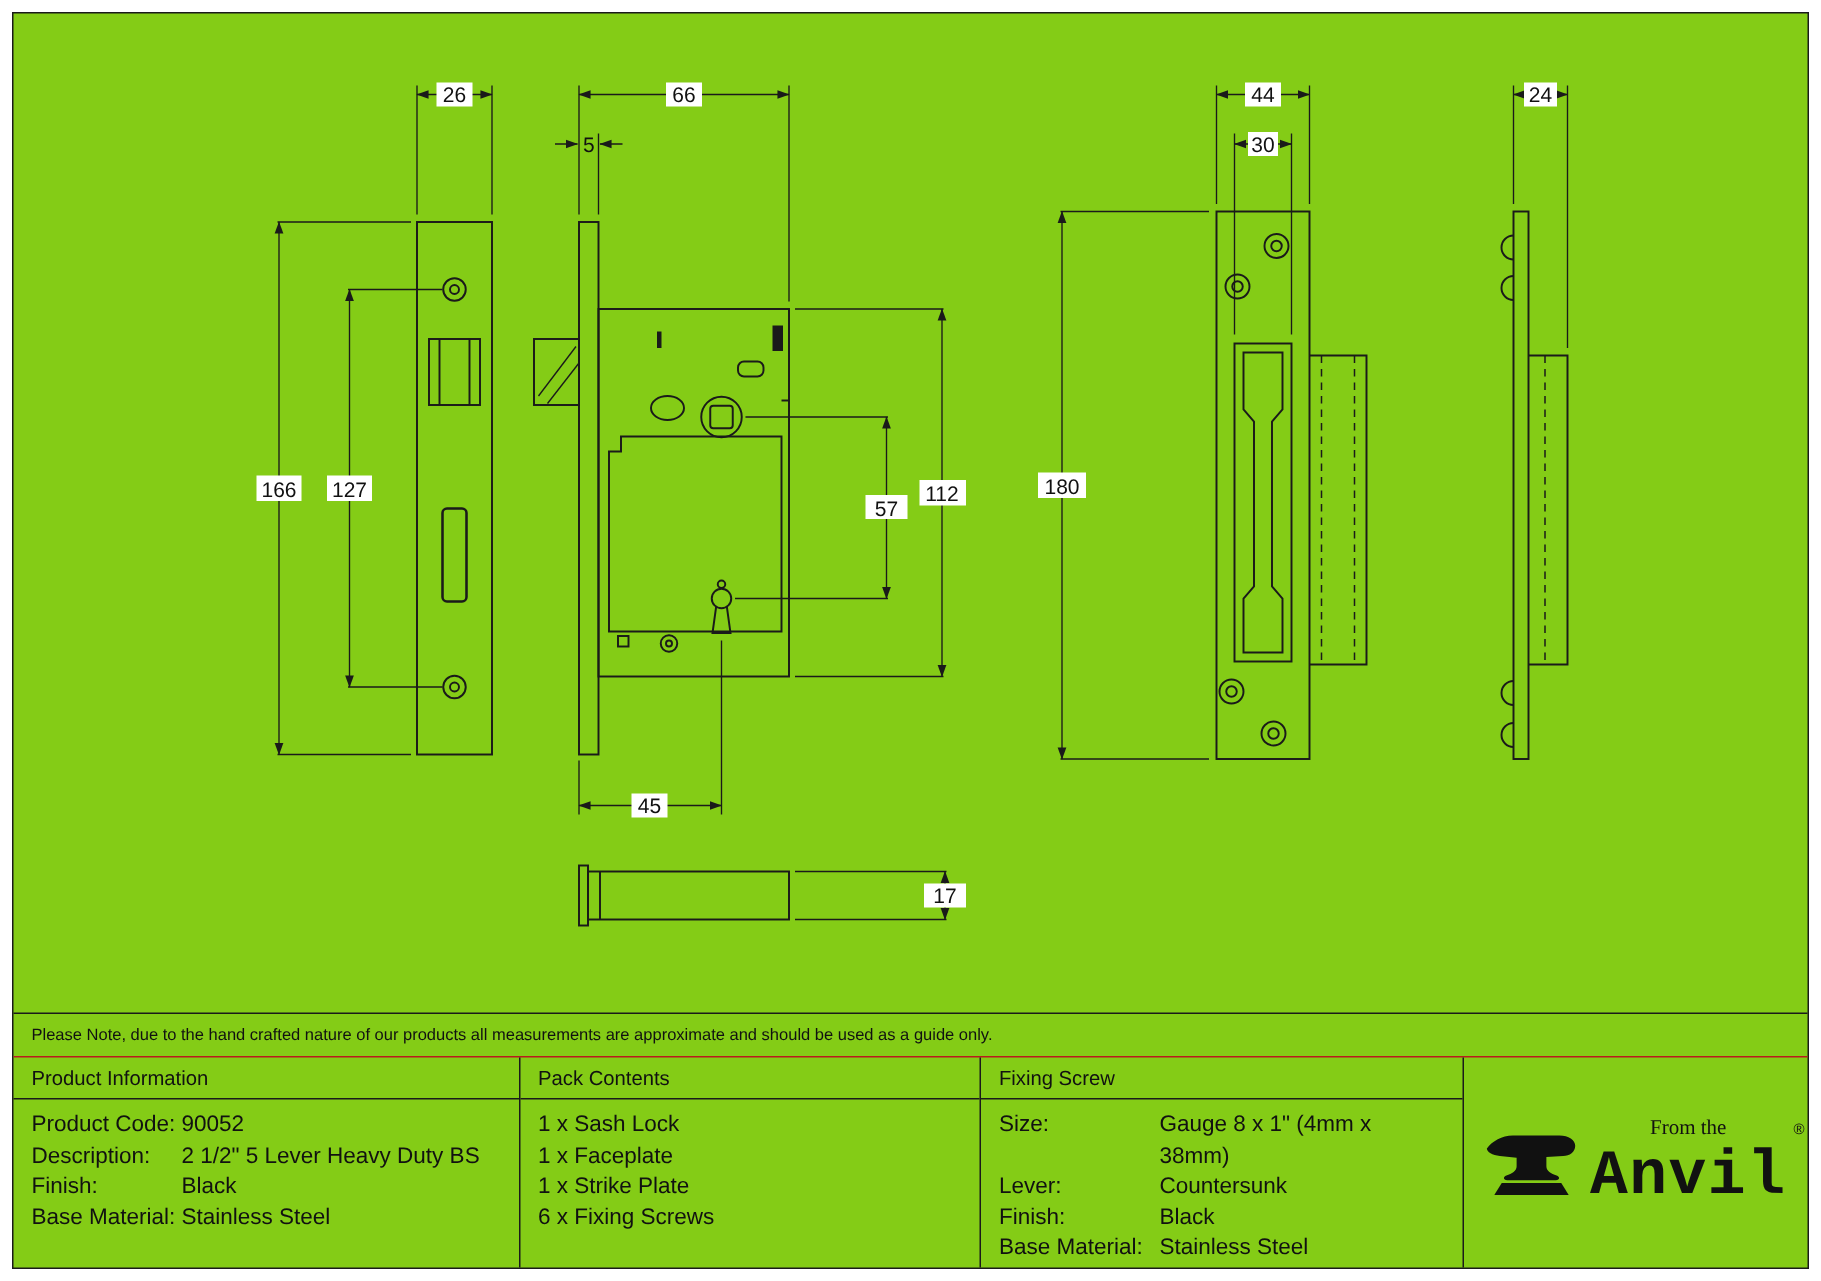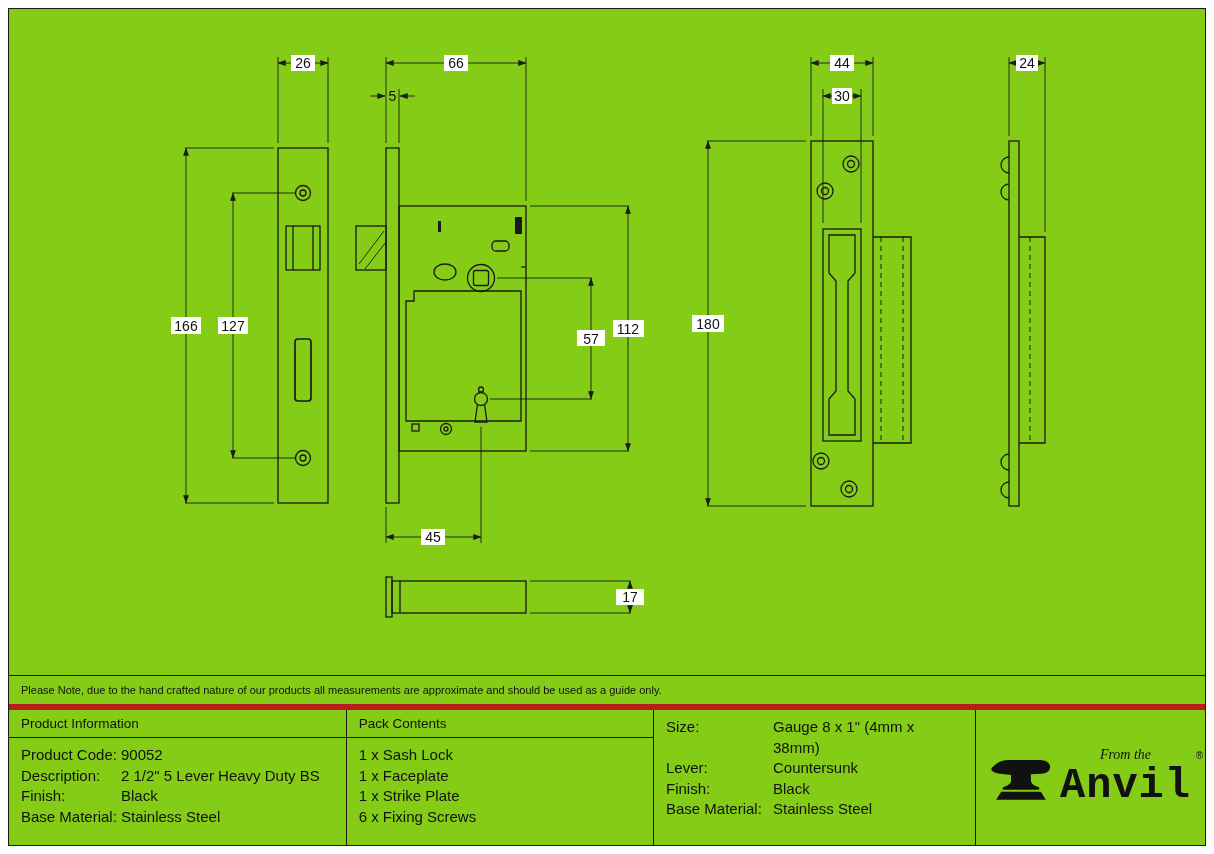--- a/index.html
+++ b/index.html
@@ -15,39 +15,39 @@
   .ln{stroke:#1a1a1a;stroke-width:1.3;fill:none}
   .fl{fill:#1a1a1a;stroke:none}
   .dim{stroke:#1a1a1a;stroke-width:0.9;fill:none}
   .dsh{stroke:#1a1a1a;stroke-width:1;fill:none;stroke-dasharray:5 4}
   .bg{fill:#fff;stroke:none}
   .dtx{font-family:"Liberation Sans",sans-serif;font-size:14px;fill:#111;text-anchor:middle}
   .note-row{
     flex:0 0 28px;border-top:1px solid #1a1a1a;display:flex;align-items:center;
     padding:0 12px;font-size:11px;
   }
-  .spec-table{flex:1 1 auto;border-top:6px solid #b91c1c;display:flex;min-height:0}
+  .spec-table{flex:1 1 auto;border-top:1px solid #b91c1c;display:flex;min-height:0}
   .col{display:flex;flex-direction:column;box-sizing:border-box}
   .col + .col{border-left:1px solid #1a1a1a}
   .col-product{width:344px}
   .col-pack{width:314px}
   .col-screw{width:329px}
   .col-brand{flex:1;display:flex;align-items:center;justify-content:center}
   .th{
     flex:0 0 27px;border-bottom:1px solid #1a1a1a;display:flex;align-items:center;
     padding:0 12px;font-size:13.5px;
   }
   .tb{padding:7px 12px 0 12px;font-size:15px;line-height:20.5px}
   .kv{display:grid;grid-template-columns:100px 1fr}
   .col-screw .kv{grid-template-columns:107px 1fr}
   .list-item{display:block}
   .brand{position:relative;display:flex;align-items:center;gap:8px;padding:0 14px}
   .anvil-icon{width:62px;height:48px;flex:0 0 auto}
   .brand-text{display:flex;flex-direction:column;align-items:center;line-height:1}
-  .brand-from{font-family:"Liberation Serif",serif;font-style:italic;font-size:14px;margin-bottom:3px}
+  .brand-from{font-family:"Liberation Serif",serif;font-size:14px;margin-bottom:3px}
   .brand-name{font-family:Liberation Mono, monospace;font-weight:700;font-size:42px;letter-spacing:1px}
   .brand-reg{position:absolute;top:2px;right:2px;font-size:10px}
 </style>
 </head>
 <body>
 
 <div class="frame">
 
   <svg class="drawing" viewBox="0 0 1196 666" width="1196" height="666">
     <defs>
@@ -232,20 +232,21 @@
       <div class="th">Pack Contents</div>
       <div class="tb">
         <span class="list-item">1 x Sash Lock</span>
         <span class="list-item">1 x Faceplate</span>
         <span class="list-item">1 x Strike Plate</span>
         <span class="list-item">6 x Fixing Screws</span>
       </div>
     </div>
 
     <div class="col col-screw">
+      <div class="th">Fixing Screw</div>
       <div class="tb">
         <div class="kv">
           <span>Size:</span>
           <span>Gauge 8 x 1" (4mm x 38mm)</span>
         </div>
         <div class="kv">
           <span>Lever:</span>
           <span>Countersunk</span>
         </div>
         <div class="kv">

